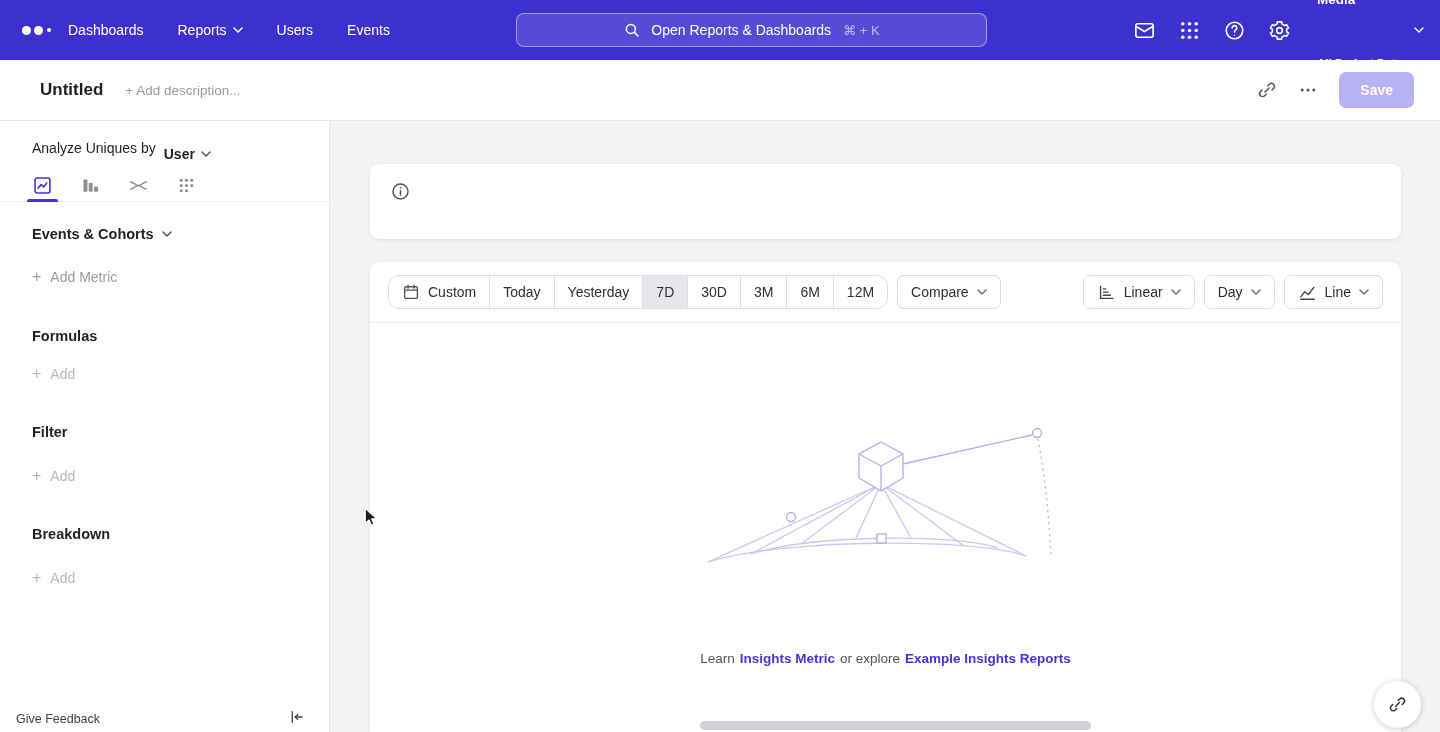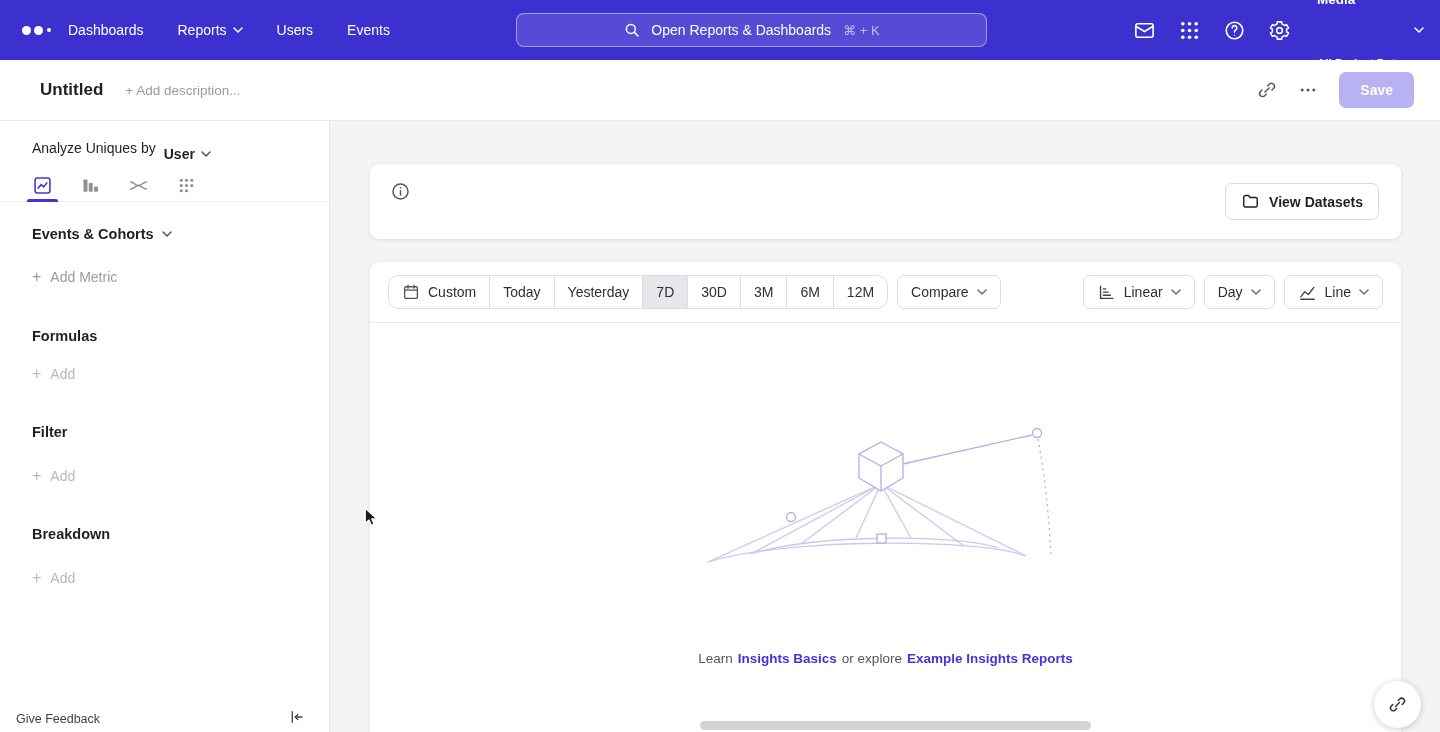--- a/index.html
+++ b/index.html
@@ -262,26 +262,20 @@
 </aside>
 
 <main class="main">
 
   <section class="banner">
     <svg class="banner-info" viewBox="0 0 24 24" fill="none" stroke="currentColor" stroke-width="1.7">
         <circle cx="12" cy="12" r="8.6"></circle>
         <path d="M12 11v5" stroke-linecap="round"></path>
         <circle cx="12" cy="7.8" r="1" fill="currentColor" stroke="none"></circle>
       </svg>
-    <button class="datasets-btn">
-      <svg viewBox="0 0 24 24" fill="none" stroke="currentColor" stroke-width="1.8" stroke-linejoin="round">
-          <path d="M3.5 6.5a2 2 0 012-2h4l2 2.5h7a2 2 0 012 2V17a2 2 0 01-2 2h-13a2 2 0 01-2-2z"></path>
-        </svg>
-      <span>View Datasets</span>
-    </button>
   </section>
 
   <section class="report-card">
     <div class="toolbar">
       <div class="seg">
         <div class="seg-item">
           <svg viewBox="0 0 24 24" fill="none" stroke="currentColor" stroke-width="1.8" stroke-linecap="round">
               <rect x="3.5" y="5" width="17" height="15.5" rx="2"></rect>
               <path d="M3.5 9.5h17M8 3v4M16 3v4"></path>
             </svg>
@@ -361,21 +355,21 @@
       </g>
       <path d="M207 42L336 13" stroke="#b3aee6"></path>
       <circle cx="341" cy="11" r="4.5" fill="#ffffff" stroke="#b3aee6"></circle>
       <path d="M342 17c7 38 11 78 13 118" stroke-dasharray="2 4" stroke="#b3aee6"></path>
       <circle cx="95" cy="95" r="4.5" fill="#ffffff" stroke="#b3aee6"></circle>
       <rect x="181" y="112" width="9" height="9" fill="#ffffff" stroke="#b3aee6"></rect>
     </svg>
 
     <div class="empty-sub">
       <span>Learn</span>
-      <span class="link">Insights Basics</span>
+      <span class="link">Insights Metric</span>
       <span>or explore</span>
       <span class="link">Example Insights Reports</span>
     </div>
 
     <div class="hscroll"></div>
   </section>
 
   <div class="fab">
     <svg viewBox="0 0 24 24" fill="none" stroke="currentColor" stroke-width="1.8" stroke-linecap="round">
         <path d="M9.5 14.5l5-5"></path>

